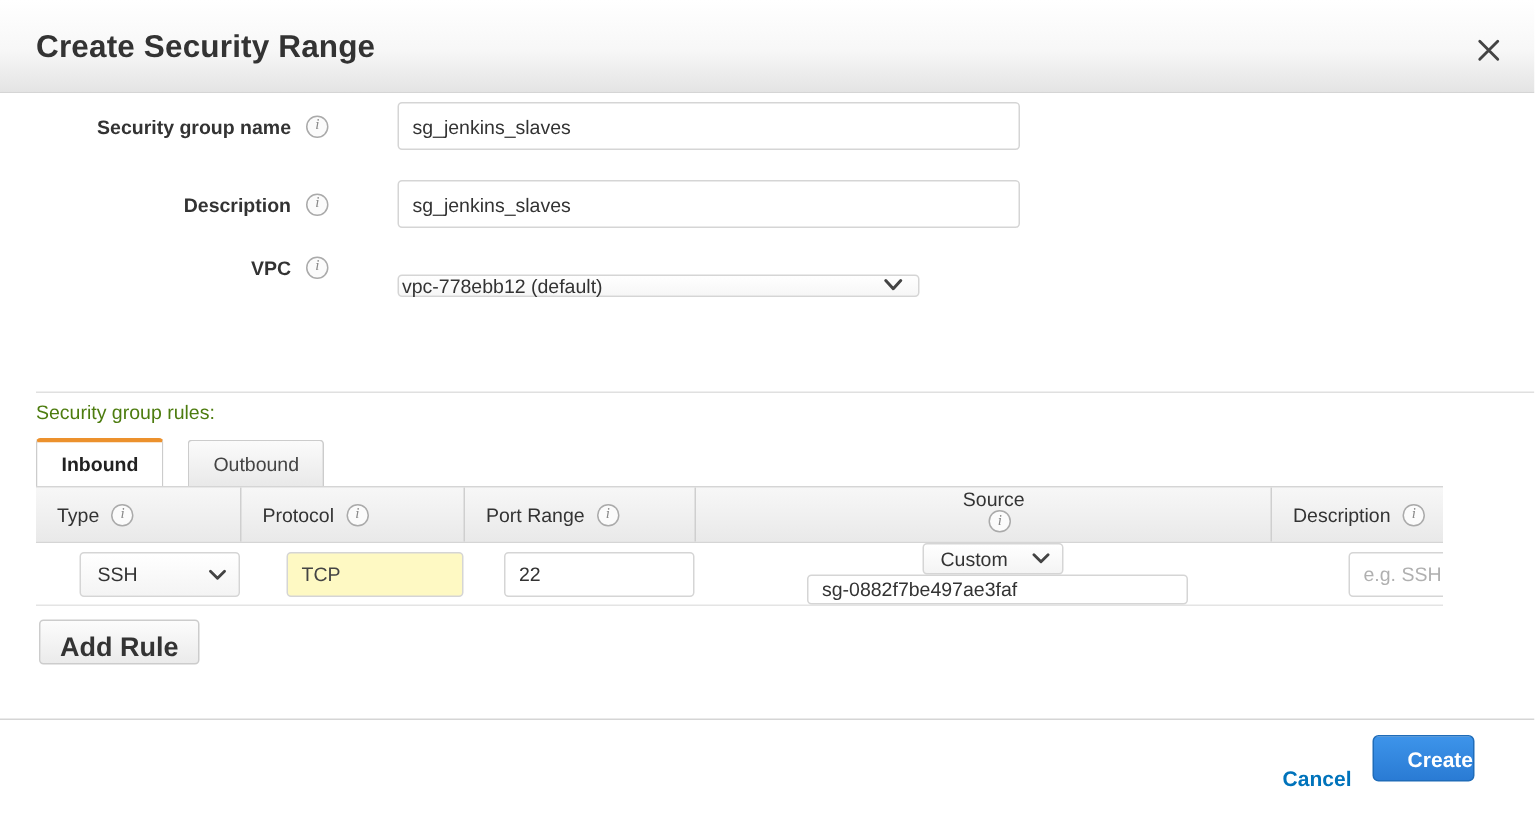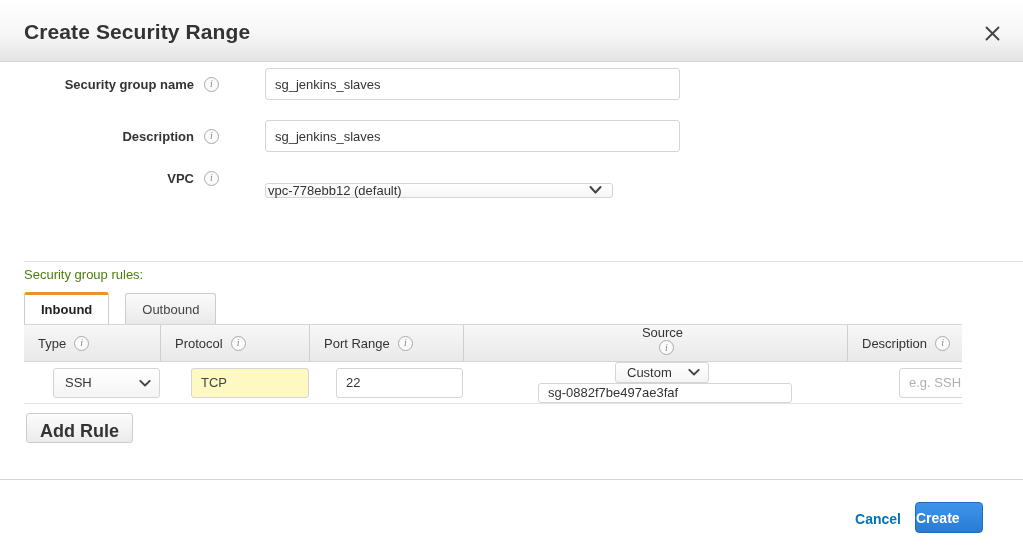--- a/index.html
+++ b/index.html
@@ -330,26 +330,26 @@
     top: 31px;
     color: #0073bb;
     font-size: 14px;
     font-weight: bold;
     cursor: pointer;
     text-decoration: none;
   }
   .create-button {
     position: absolute;
     right: 40px;
-    top: 22px;
+    top: 10px;
     width: 68px;
     height: 31px;
     display: flex;
     align-items: center;
-    justify-content: flex-start;
+    justify-content: flex-end;
     background: linear-gradient(to bottom, #3d94ea 0%, #2a7bd4 100%);
     border: 1px solid #1f6cb9;
     border-radius: 4px;
     color: #ffffff;
     font-size: 14px;
     font-weight: bold;
     cursor: pointer;
     box-sizing: border-box;
   }
 </style>

